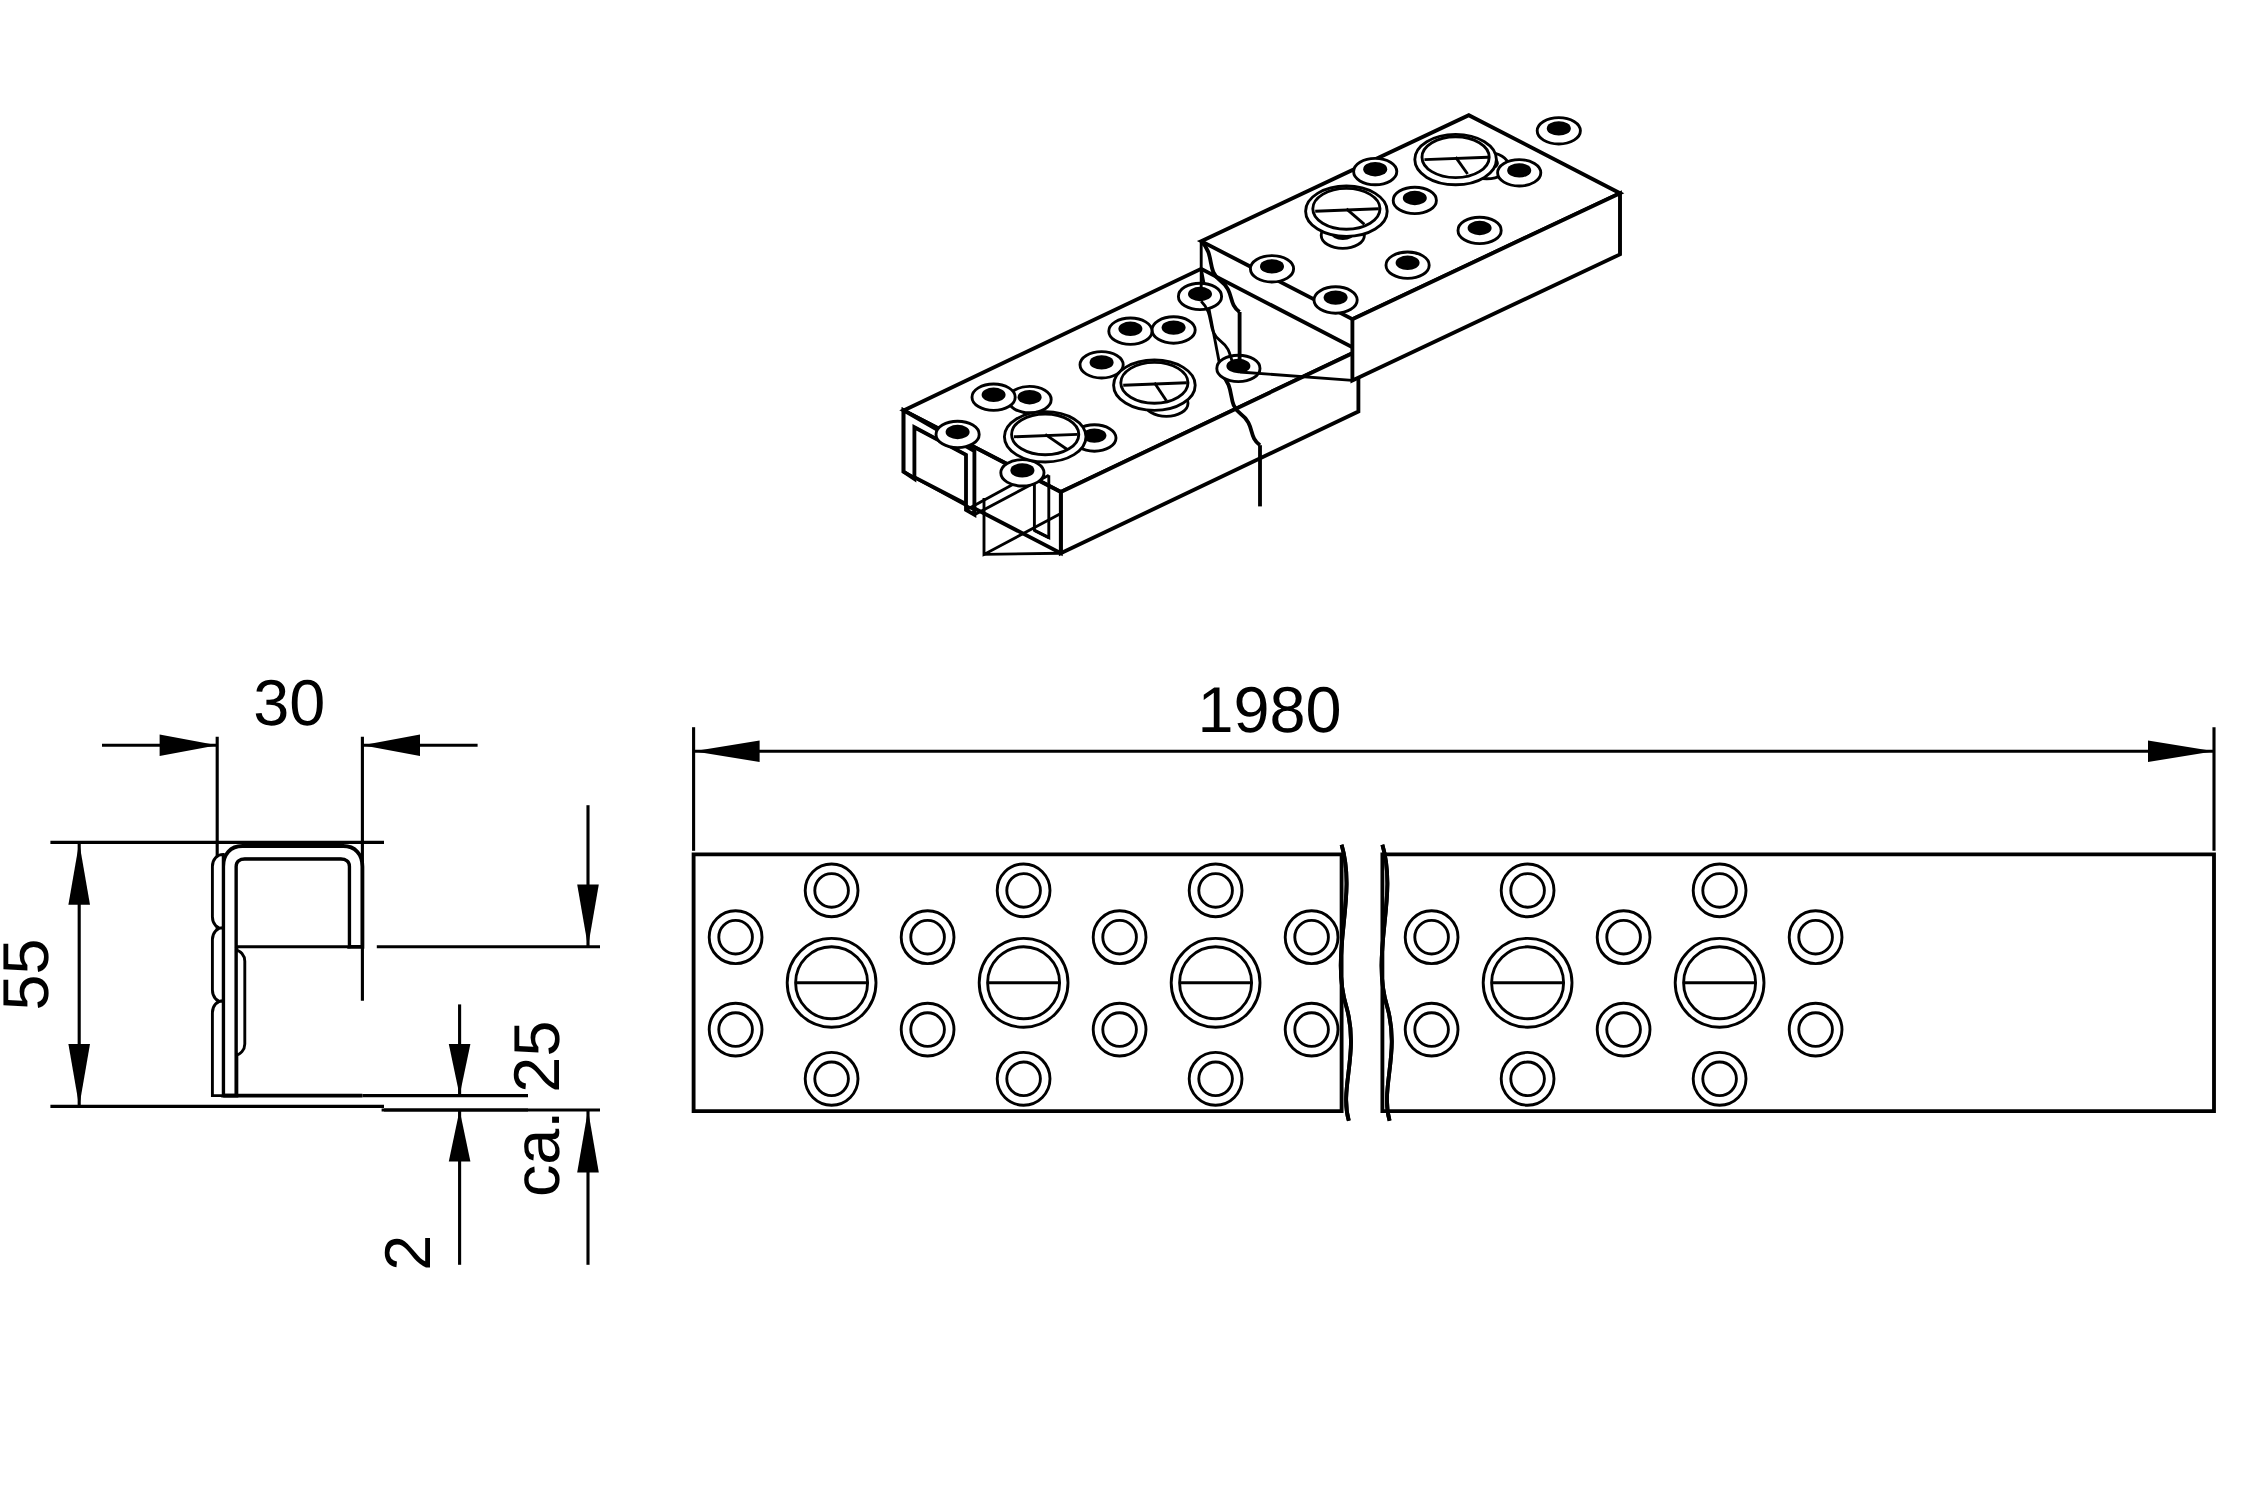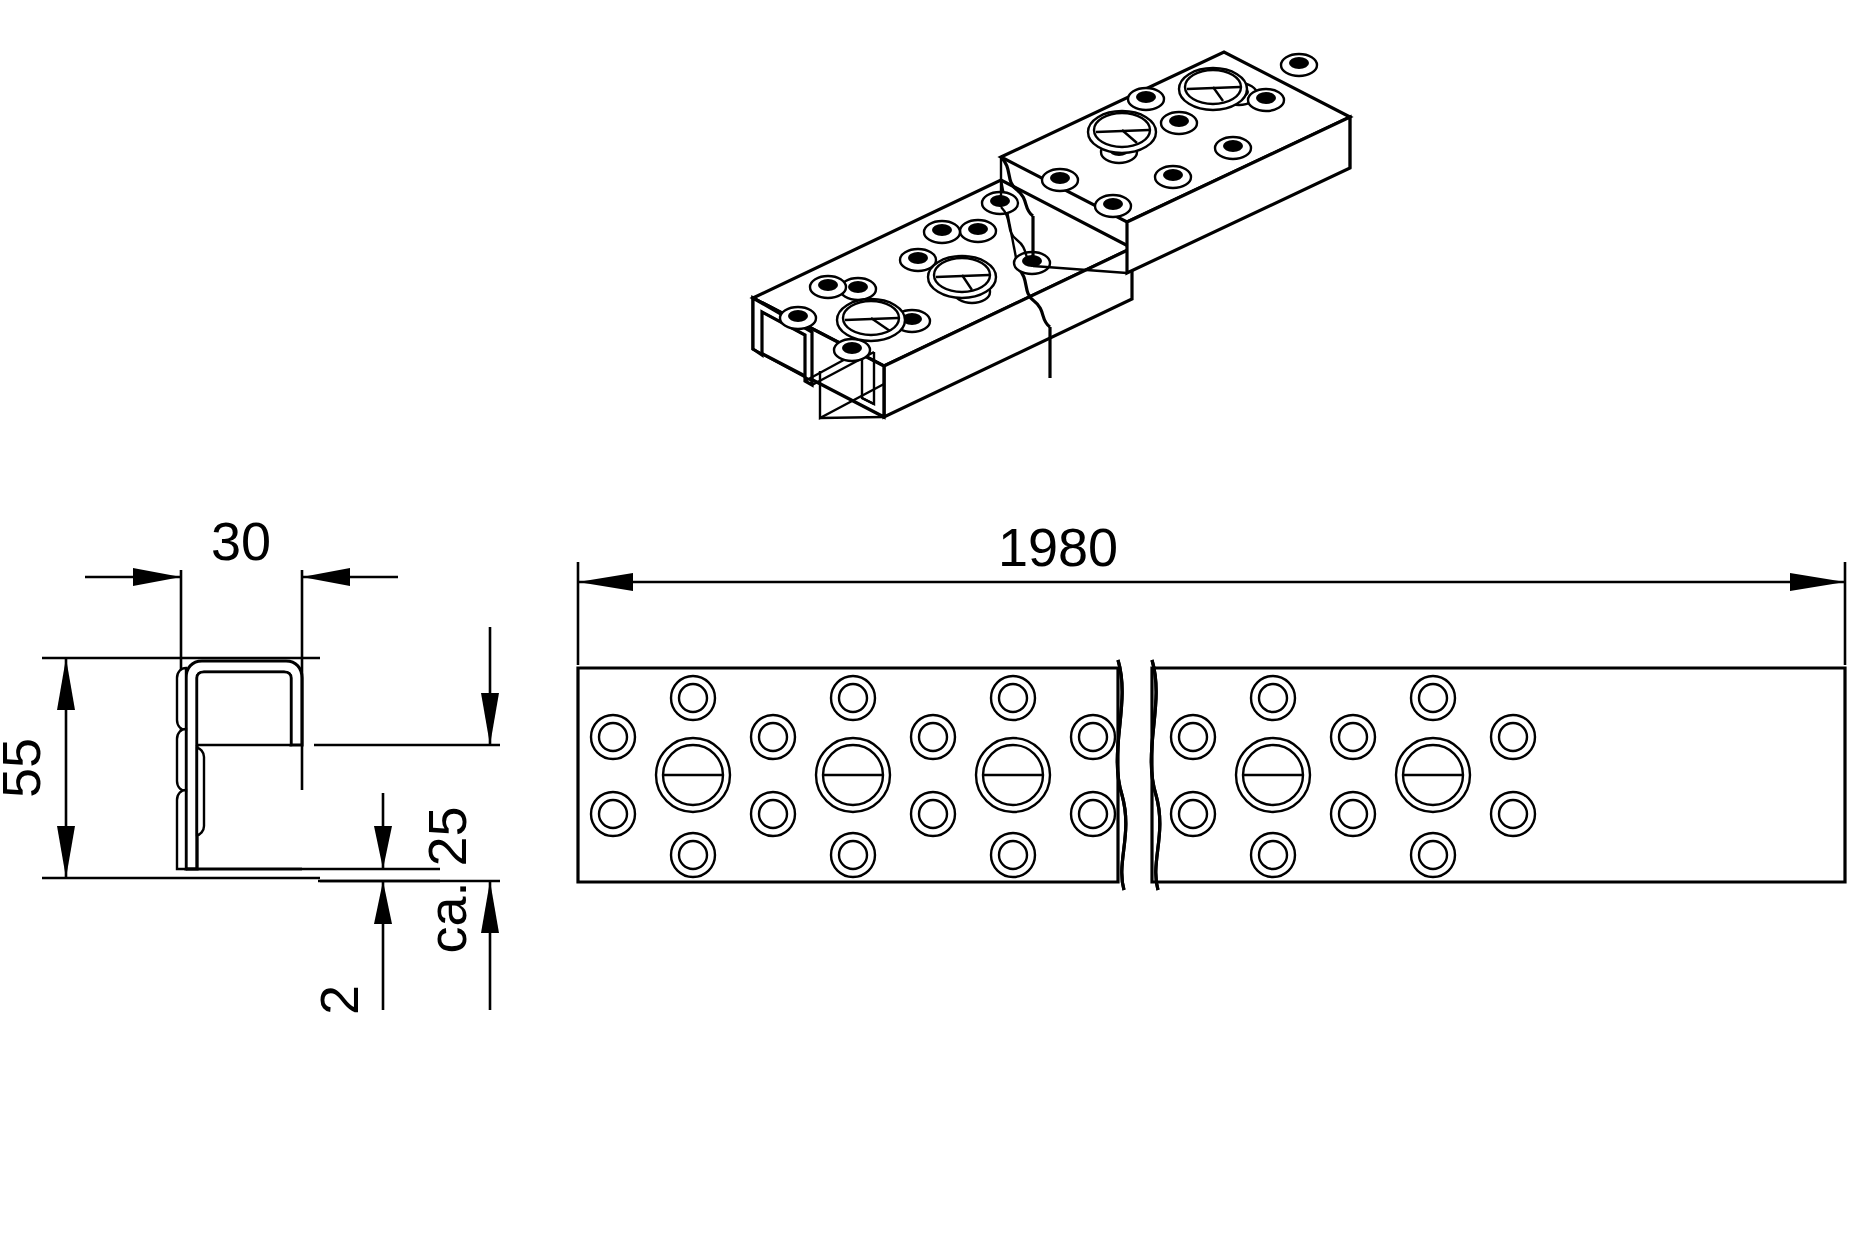--- a/index.html
+++ b/index.html
@@ -10,20 +10,21 @@
   body {
     width: 1874px;
     height: 1256px;
     font-family: "Liberation Sans", sans-serif;
     overflow: hidden;
   }
   #drawing-root {
     position: relative;
     width: 1874px;
     height: 904px;
+    margin-top: 44px;
   }
   svg.sheet {
     display: block;
     width: 1874px;
     height: 1256px;
   }
   .ln      { stroke: #000000; fill: none; stroke-width: 3.2; }
   .ln-thin { stroke: #000000; fill: none; stroke-width: 2.4; }
   .ln-dim  { stroke: #000000; fill: none; stroke-width: 2.6; }
   .ln-ext  { stroke: #000000; fill: none; stroke-width: 2.6; }

